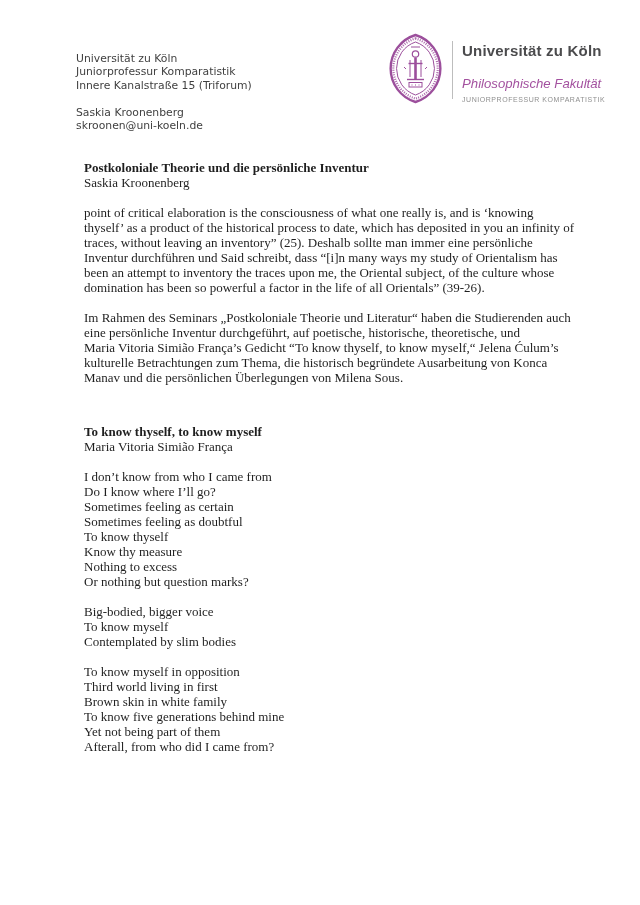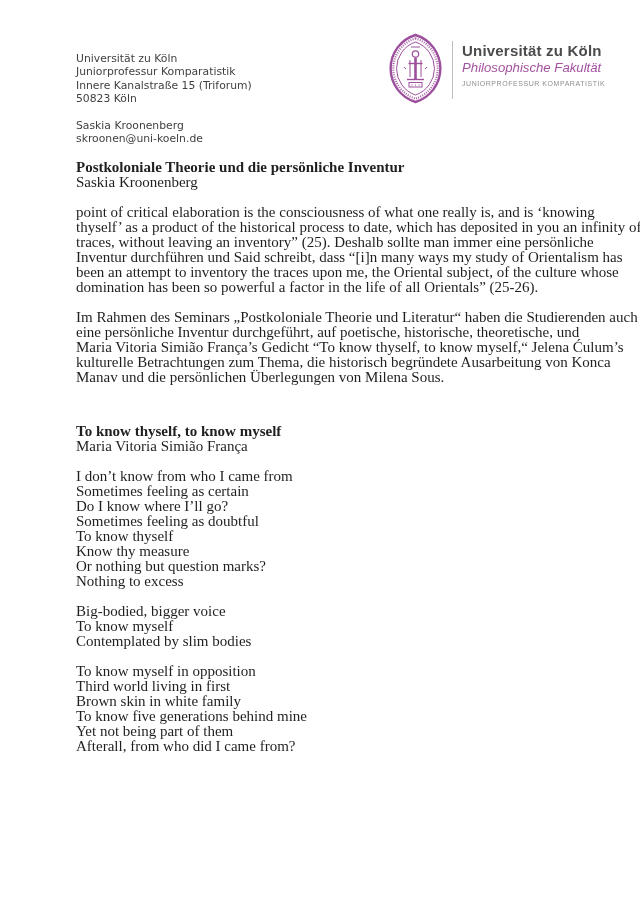--- a/index.html
+++ b/index.html
@@ -35,49 +35,48 @@
   }
   .logo-text {
     margin-left:9px; padding-top:9px;
     font-family:"Liberation Sans", sans-serif;
   }
   .logo-org {
     font-size:15px; font-weight:bold; color:#4b4b4d;
     letter-spacing:0.2px; white-space:nowrap;
   }
   .logo-faculty {
-    font-size:13.2px; font-style:italic; margin-top:1px;
+    font-size:13.2px; font-style:italic; margin-top:17px;
     white-space:nowrap;
   }
   .logo-dept {
     font-size:7px; color:#8f8f8f; letter-spacing:0.55px;
     margin-top:5px; white-space:nowrap;
   }
 
   
   .flow {
-    position:absolute; left:76px; top:160px;
-    font-size:15px; line-height:15px;
+    position:absolute; left:84px; top:160px;
+    font-size:13px; line-height:15px;
   }
   .flow .line { height:15px; white-space:nowrap; }
   .bold { font-weight:bold; }
   .sp15 { height:15px; }
   .sp39 { height:39px; }
 </style>
 </head>
 <body>
 
 <div class="page">
 
   <div class="sender">
     <div>
         <div class="line">Universität zu Köln</div>
         <div class="line">Juniorprofessur Komparatistik</div>
         <div class="line">Innere Kanalstraße 15 (Triforum)</div>
-        <div class="line">50823 Köln</div>
       </div>
     <div class="sp13"></div>
     <div>
         <div class="line">Saskia Kroonenberg</div>
         <div class="line">skroonen@uni-koeln.de</div>
       </div>
   </div>
 
   <div class="logo">
     <svg class="seal" width="57" height="71" viewBox="0 0 57 71">
@@ -108,48 +107,48 @@
     <div class="line bold">Postkoloniale Theorie und die persönliche Inventur</div>
     <div class="line">Saskia Kroonenberg</div>
     <div class="sp15"></div>
 
     <div>
         <div class="line">point of critical elaboration is the consciousness of what one really is, and is ‘knowing</div>
         <div class="line">thyself’ as a product of the historical process to date, which has deposited in you an infinity of</div>
         <div class="line">traces, without leaving an inventory” (25). Deshalb sollte man immer eine persönliche</div>
         <div class="line">Inventur durchführen und Said schreibt, dass “[i]n many ways my study of Orientalism has</div>
         <div class="line">been an attempt to inventory the traces upon me, the Oriental subject, of the culture whose</div>
-        <div class="line">domination has been so powerful a factor in the life of all Orientals” (25-26).</div>
+        <div class="line">domination has been so powerful a factor in the life of all Orientals” (39-26).</div>
       </div>
 
     <div class="sp15"></div>
 
     <div>
         <div class="line">Im Rahmen des Seminars „Postkoloniale Theorie und Literatur“ haben die Studierenden auch</div>
         <div class="line">eine persönliche Inventur durchgeführt, auf poetische, historische, theoretische, und</div>
         <div class="line">Maria Vitoria Simião França’s Gedicht “To know thyself, to know myself,“ Jelena Ćulum’s</div>
         <div class="line">kulturelle Betrachtungen zum Thema, die historisch begründete Ausarbeitung von Konca</div>
         <div class="line">Manav und die persönlichen Überlegungen von Milena Sous.</div>
       </div>
 
     <div class="sp39"></div>
 
     <div class="line bold">To know thyself, to know myself</div>
     <div class="line">Maria Vitoria Simião França</div>
     <div class="sp15"></div>
 
     <div>
         <div class="line">I don’t know from who I came from</div>
+        <div class="line">Do I know where I’ll go?</div>
         <div class="line">Sometimes feeling as certain</div>
-        <div class="line">Do I know where I’ll go?</div>
         <div class="line">Sometimes feeling as doubtful</div>
         <div class="line">To know thyself</div>
         <div class="line">Know thy measure</div>
+        <div class="line">Nothing to excess</div>
         <div class="line">Or nothing but question marks?</div>
-        <div class="line">Nothing to excess</div>
       </div>
     <div class="sp15"></div>
     <div>
         <div class="line">Big-bodied, bigger voice</div>
         <div class="line">To know myself</div>
         <div class="line">Contemplated by slim bodies</div>
       </div>
     <div class="sp15"></div>
     <div>
         <div class="line">To know myself in opposition</div>

